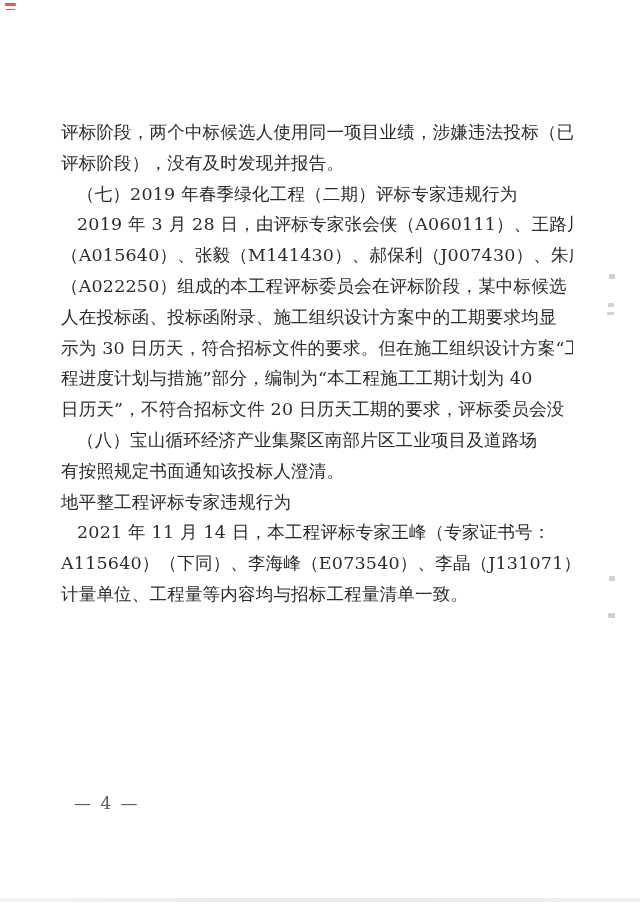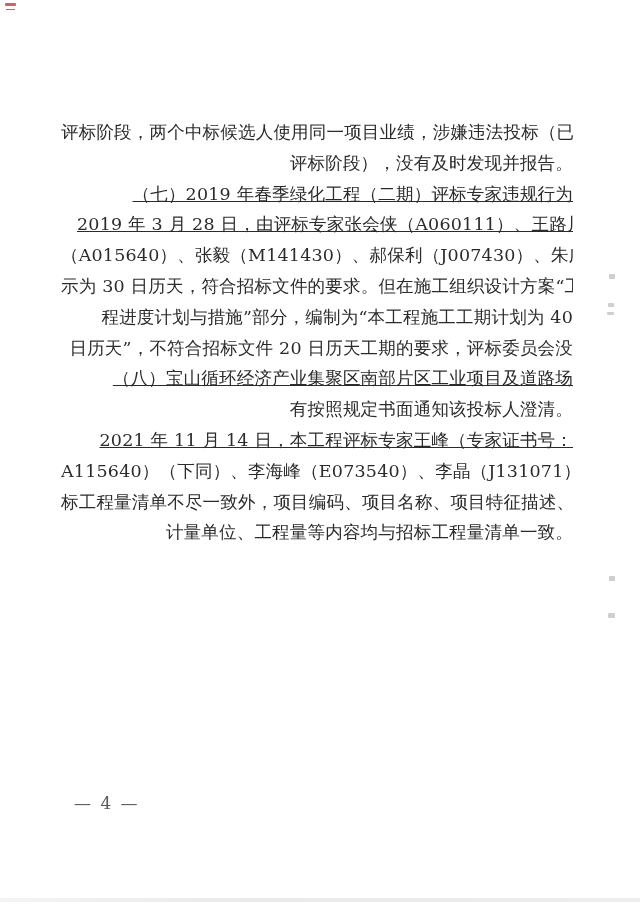--- a/index.html
+++ b/index.html
@@ -22,25 +22,23 @@
     width: 512px;
   }
   .line {
     height: 30.8px;
     line-height: 30.8px;
     font-size: 17.5px;
     color: var(--color-text, #2b2b2b);
     letter-spacing: 0.2px;
     white-space: nowrap;
     overflow: hidden;
-    text-align: right;
   }
   .line.indent {
     padding-left: 16px;
-    text-decoration: underline;
   }
   .page-number {
     position: absolute;
     left: 74px;
     top: 793px;
     font-size: 17px;
     letter-spacing: 2px;
     color: var(--color-page-number, #5a5a5a);
     font-family: "DejaVu Serif", "Liberation Serif", serif;
   }
@@ -82,28 +80,30 @@
 <div class="page">
 
   <div class="red-mark"></div>
 
   <main class="text-block">
     <div class="line">评标阶段，两个中标候选人使用同一项目业绩，涉嫌违法投标（已</div>
     <div class="line">评标阶段），没有及时发现并报告。</div>
     <div class="line indent">（七）2019 年春季绿化工程（二期）评标专家违规行为</div>
     <div class="line indent">2019 年 3 月 28 日，由评标专家张会侠（A060111）、王路川</div>
     <div class="line">（A015640）、张毅（M141430）、郝保利（J007430）、朱广利</div>
+    <div class="line">（A022250）组成的本工程评标委员会在评标阶段，某中标候选</div>
+    <div class="line">人在投标函、投标函附录、施工组织设计方案中的工期要求均显</div>
     <div class="line">示为 30 日历天，符合招标文件的要求。但在施工组织设计方案“工</div>
     <div class="line">程进度计划与措施”部分，编制为“本工程施工工期计划为 40</div>
     <div class="line">日历天”，不符合招标文件 20 日历天工期的要求，评标委员会没</div>
     <div class="line indent">（八）宝山循环经济产业集聚区南部片区工业项目及道路场</div>
     <div class="line">有按照规定书面通知该投标人澄清。</div>
+    <div class="line">地平整工程评标专家违规行为</div>
     <div class="line indent">2021 年 11 月 14 日，本工程评标专家王峰（专家证书号：</div>
     <div class="line">A115640）（下同）、李海峰（E073540）、李晶（J131071）、</div>
-    <div class="line">标工程量清单不尽一致外，项目编码、项目名称、项目特征描述、</div>
     <div class="line">计量单位、工程量等内容均与招标工程量清单一致。</div>
   </main>
 
   <div class="page-number">— 4 —</div>
 
   <div class="speckle s1"></div>
   <div class="speckle s2"></div>
   <div class="speckle s3"></div>
   <div class="speckle s4"></div>
   <div class="speckle s5"></div>

